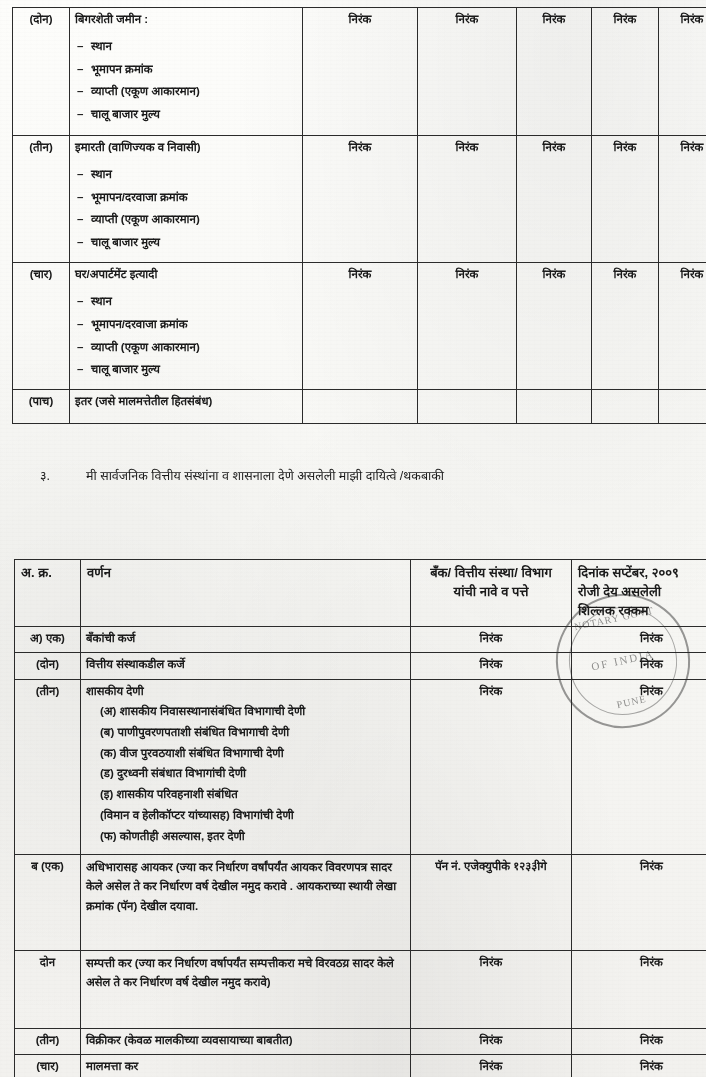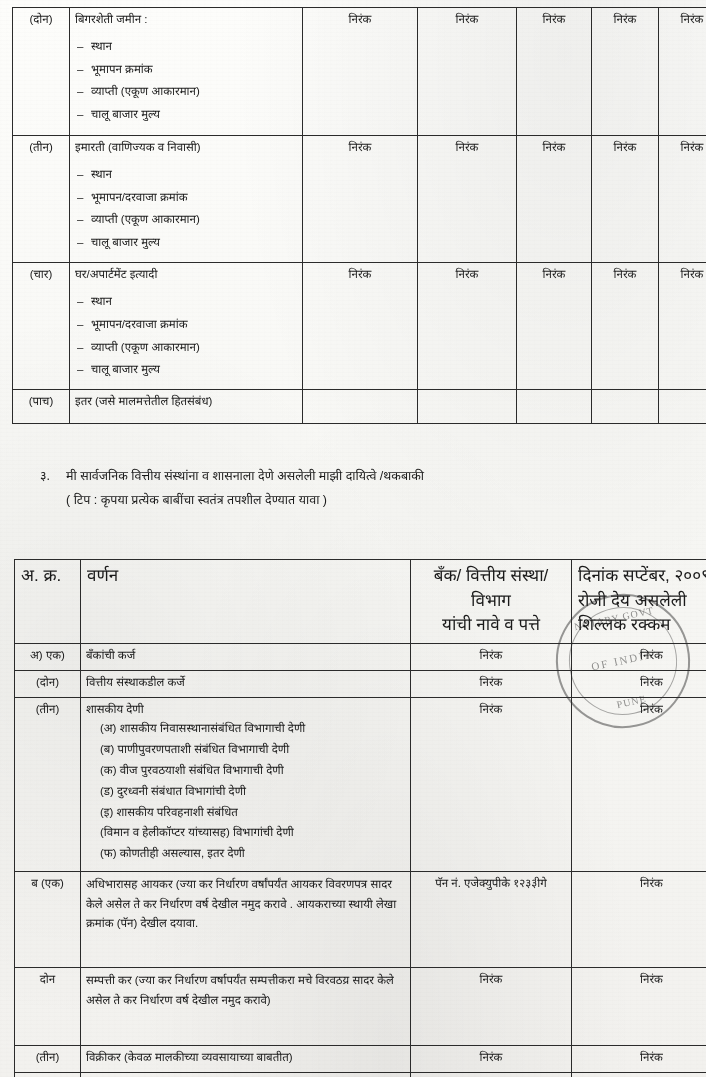--- a/index.html
+++ b/index.html
@@ -45,21 +45,21 @@
     table-layout: fixed;
     font-size: 11.5px;
     line-height: 1.55;
   }
   table, td, th {
     border: 1px solid #2b2b2b;
   }
   td, th {
     vertical-align: top;
     padding: 3px 5px 5px 5px;
-    font-weight: normal;
+    font-weight: bold;
     text-align: left;
   }
   .nil { text-align: center; font-size: 11.5px; }
 
   
   #table-property {
     position: absolute;
     left: 12px;
     top: 7px;
     width: 678px;
@@ -103,20 +103,21 @@
   .para-row {
     display: flex;
     align-items: flex-start;
   }
   .para-num {
     width: 26px;
     flex: none;
   }
   .para-text {
     flex: 1;
+    margin-left: 20px;
   }
   .para-line2 {
     margin-left: 26px;
   }
   .para-tip {
     margin-left: 26px;
     margin-top: 2px;
   }
 
   
@@ -124,21 +125,21 @@
     position: absolute;
     left: 14px;
     top: 559px;
     width: 674px;
   }
   #table-liabilities td.idx { text-align: center; width: 54px; }
   #table-liabilities td.desc { width: 318px; }
   #table-liabilities td.bank { width: 150px; text-align: center; }
   #table-liabilities td.amt { width: 148px; text-align: center; }
   #table-liabilities thead td {
-    font-size: 17px;
+    font-size: 13px;
     line-height: 1.45;
     text-align: center;
     vertical-align: top;
     padding-top: 4px;
   }
   #table-liabilities thead td.idx,
   #table-liabilities thead td.desc {
     text-align: left;
     padding-left: 6px;
     vertical-align: top;
@@ -278,21 +279,20 @@
         <td class="c5 nil"></td>
       </tr>
     </tbody>
   </table>
 
   <div class="para-block">
     <div class="para-row">
       <div class="para-num">३.</div>
       <div class="para-text">मी सार्वजनिक वित्तीय  संस्थांना व शासनाला  देणे असलेली माझी दायित्वे /थकबाकी</div>
     </div>
-    <div class="para-tip">( टिप : कृपया  प्रत्येक  बाबींचा  स्वतंत्र  तपशील  देण्यात  यावा )</div>
   </div>
 
   <table id="table-liabilities">
     <thead>
       <tr style="height:60px;">
         <td class="idx">अ. क्र.</td>
         <td class="desc">वर्णन</td>
         <td class="bank">
           <div>बँक/ वित्तीय संस्था/ विभाग</div>
           <div>यांची नावे व पत्ते</div>

